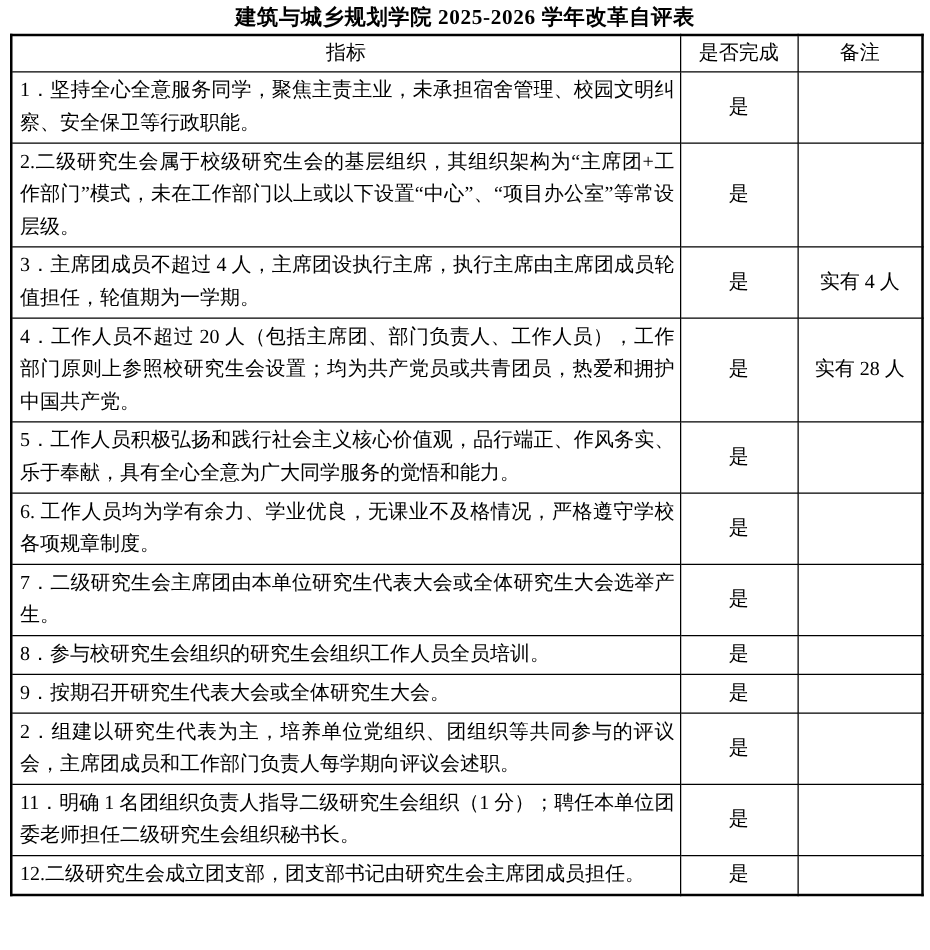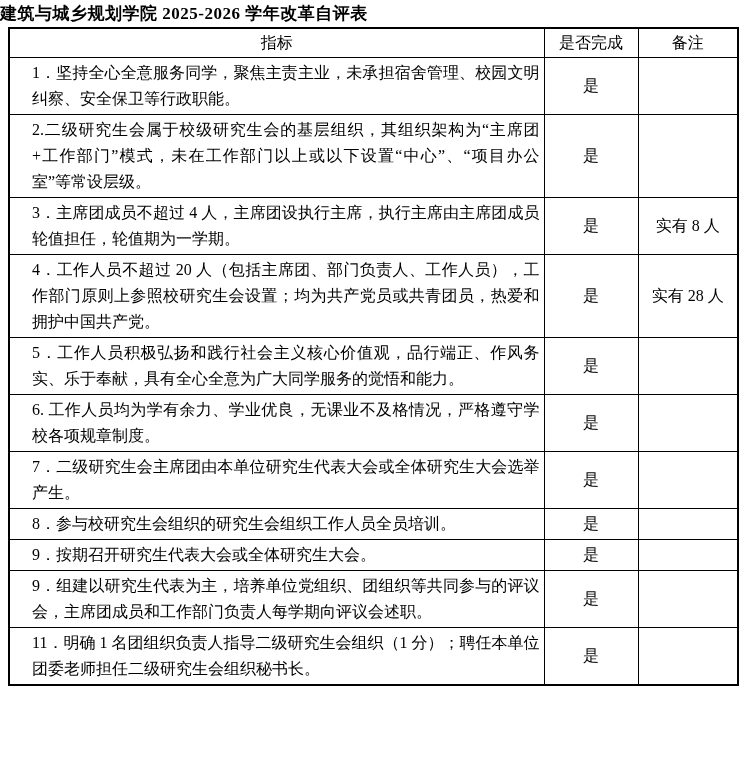--- a/index.html
+++ b/index.html
@@ -10,21 +10,21 @@
     font-family: "Liberation Serif", "DejaVu Serif", serif;
   }
   .page {
     width: 744px;
     height: 760px;
     box-sizing: border-box;
     background: #ffffff;
     overflow: hidden;
   }
   .title {
-    text-align: left;
+    text-align: center;
     font-size: 17px;
     font-weight: bold;
     line-height: 24px;
     padding-top: 2px;
     letter-spacing: 0.5px;
   }
   table.assessment {
     border-collapse: collapse;
     table-layout: fixed;
     width: 729px;
@@ -49,21 +49,21 @@
     padding: 1px 10px;
   }
   td {
     font-size: 16px;
     line-height: 26px;
     padding: 2px 4px;
   }
   td.cell-indicator {
     text-align: justify;
     text-align-last: left;
-    padding-left: 22px;
+    padding-left: 6px;
     padding-right: 4px;
   }
   td.cell-completed,
   td.cell-remark {
     text-align: center;
   }
 </style>
 </head>
 <body>
 
@@ -90,21 +90,21 @@
           <td class="cell-remark"></td>
         </tr>
         <tr>
           <td class="cell-indicator">2.二级研究生会属于校级研究生会的基层组织，其组织架构为“主席团+工作部门”模式，未在工作部门以上或以下设置“中心”、“项目办公室”等常设层级。</td>
           <td class="cell-completed">是</td>
           <td class="cell-remark"></td>
         </tr>
         <tr>
           <td class="cell-indicator">3．主席团成员不超过 4 人，主席团设执行主席，执行主席由主席团成员轮值担任，轮值期为一学期。</td>
           <td class="cell-completed">是</td>
-          <td class="cell-remark">实有 8 人</td>
+          <td class="cell-remark">实有 4 人</td>
         </tr>
         <tr>
           <td class="cell-indicator">4．工作人员不超过 20 人（包括主席团、部门负责人、工作人员），工作部门原则上参照校研究生会设置；均为共产党员或共青团员，热爱和拥护中国共产党。</td>
           <td class="cell-completed">是</td>
           <td class="cell-remark">实有 28 人</td>
         </tr>
         <tr>
           <td class="cell-indicator">5．工作人员积极弘扬和践行社会主义核心价值观，品行端正、作风务实、乐于奉献，具有全心全意为广大同学服务的觉悟和能力。</td>
           <td class="cell-completed">是</td>
           <td class="cell-remark"></td>
@@ -123,24 +123,29 @@
           <td class="cell-indicator">8．参与校研究生会组织的研究生会组织工作人员全员培训。</td>
           <td class="cell-completed">是</td>
           <td class="cell-remark"></td>
         </tr>
         <tr>
           <td class="cell-indicator">9．按期召开研究生代表大会或全体研究生大会。</td>
           <td class="cell-completed">是</td>
           <td class="cell-remark"></td>
         </tr>
         <tr>
-          <td class="cell-indicator">9．组建以研究生代表为主，培养单位党组织、团组织等共同参与的评议会，主席团成员和工作部门负责人每学期向评议会述职。</td>
+          <td class="cell-indicator">2．组建以研究生代表为主，培养单位党组织、团组织等共同参与的评议会，主席团成员和工作部门负责人每学期向评议会述职。</td>
           <td class="cell-completed">是</td>
           <td class="cell-remark"></td>
         </tr>
         <tr>
           <td class="cell-indicator">11．明确 1 名团组织负责人指导二级研究生会组织（1 分）；聘任本单位团委老师担任二级研究生会组织秘书长。</td>
           <td class="cell-completed">是</td>
           <td class="cell-remark"></td>
         </tr>
+        <tr>
+          <td class="cell-indicator">12.二级研究生会成立团支部，团支部书记由研究生会主席团成员担任。</td>
+          <td class="cell-completed">是</td>
+          <td class="cell-remark"></td>
+        </tr>
       </tbody>
   </table>
 </div>
 
 </body></html>

